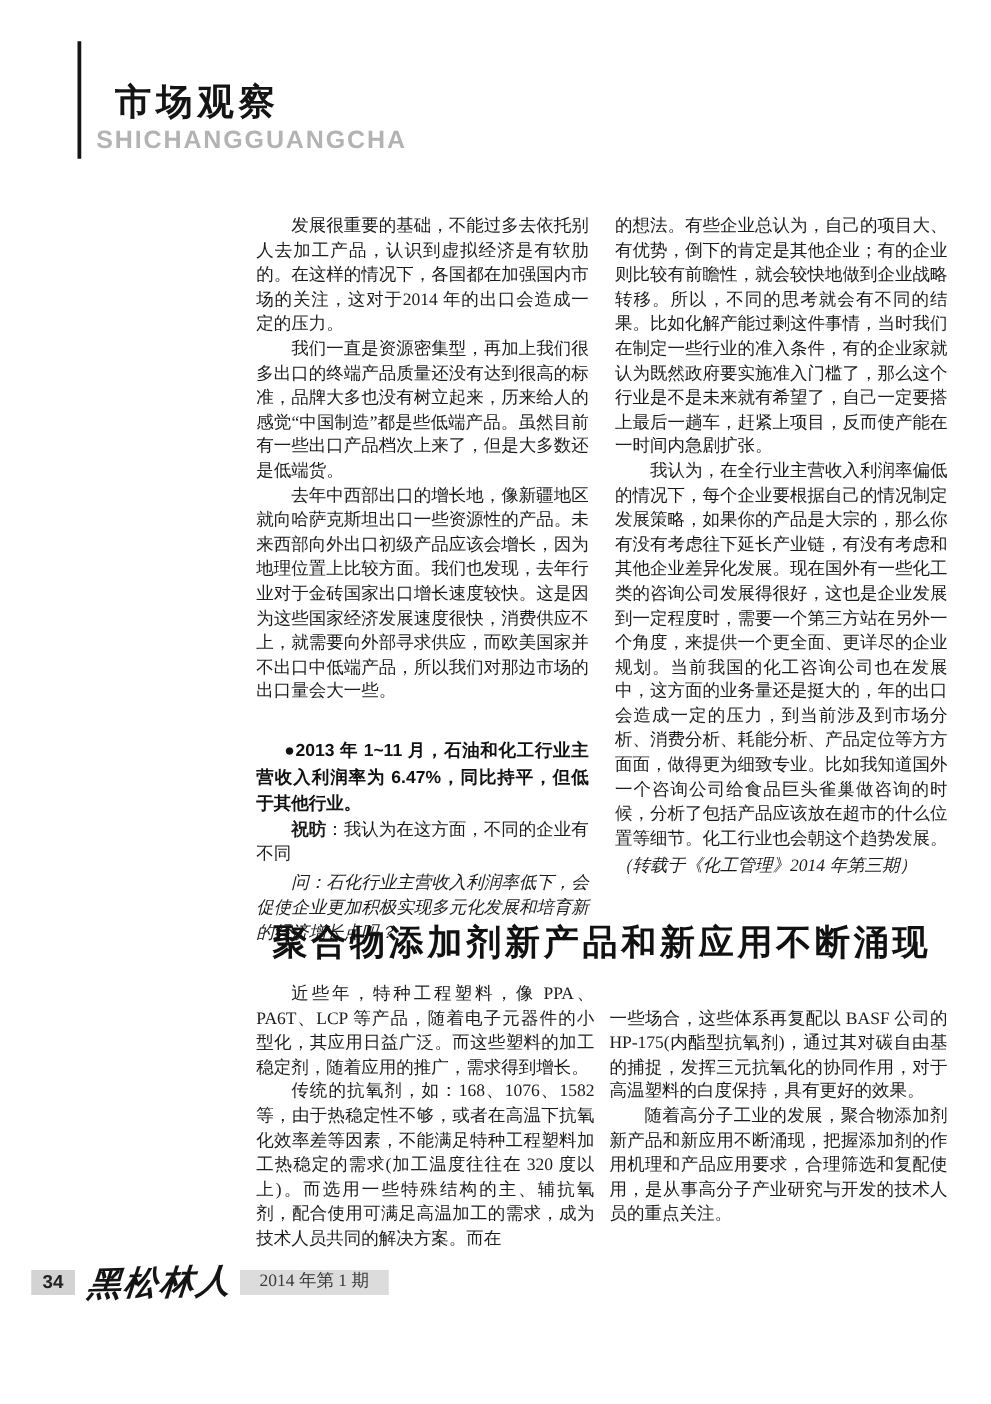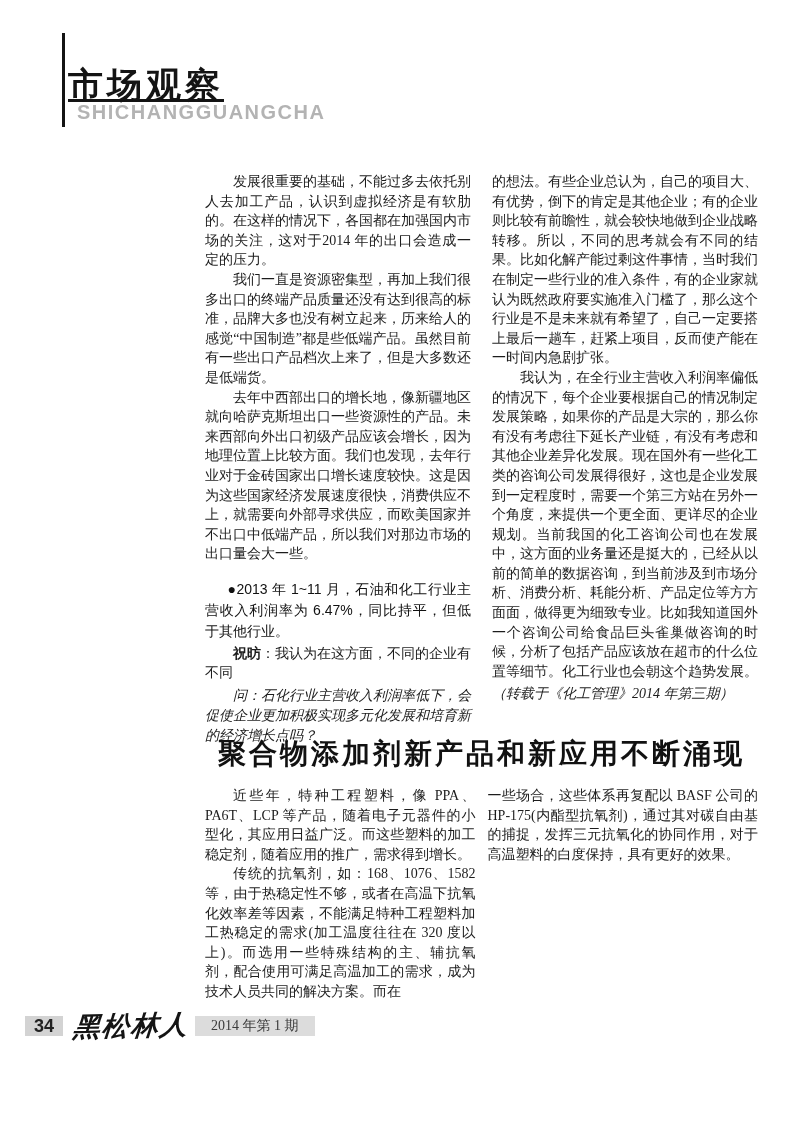--- a/index.html
+++ b/index.html
@@ -11,25 +11,24 @@
     font-family:"Liberation Serif", serif;
     color:#1c1c1c;
   }
 
   
   .header-bar {
     position:absolute; left:62px; top:33px;
     width:3px; height:94px; background:#141414;
   }
   .header-title {
-    position:absolute; left:68px; top:62px;
+    position:absolute; left:92px; top:62px;
     font-family:"Liberation Sans", sans-serif;
-    font-weight:bold; font-size:35px; letter-spacing:4px; color:#141414;
+    font-weight:bold; font-size:29px; letter-spacing:4px; color:#141414;
     white-space:nowrap;
-    text-decoration:underline;
   }
   .header-subtitle {
     position:absolute; left:77px; top:101px;
     font-family:"Liberation Sans", sans-serif;
     font-size:20px; letter-spacing:1.5px; color:#b3b3b3;
     white-space:nowrap;
     font-weight:bold;
   }
 
   
@@ -38,35 +37,35 @@
     display:flex; gap:21px;
   }
   .article2-title {
     position:absolute; left:205px; top:735px; width:553px;
     text-align:center;
     font-weight:bold; font-size:28px; letter-spacing:3px;
     color:#111; white-space:nowrap;
   }
   .article2 {
     position:absolute; left:205px; top:786px; width:553px;
-    display:flex; gap:12px;
+    display:flex; gap:12px;align-items:center;
   }
   .col { width:272px; }
   .para {
     margin:0;
     font-size:14px; line-height:19.6px;
     text-align:justify; text-justify:inter-ideograph;
     text-indent:2em;
     color:#1c1c1c;
   }
   .para.no-indent { text-indent:0; }
   .para.highlight {
-    margin-top:15px;
+    margin-top:26px;
     font-family:"Liberation Sans", sans-serif;
-    font-weight:normal; font-size:14px; line-height:21px;
+    font-weight:bold; font-size:14px; line-height:21px;
     text-indent:1.6em;
     color:#111;
   }
   .para.kai {
     margin-top:3px;
     font-style:italic;
     line-height:20px;
   }
   .para.answer { margin-top:2px; }
   .speaker { font-weight:bold; font-style:normal; }
@@ -79,21 +78,21 @@
   }
 
   
   .footer {
     position:absolute; left:25px; top:1008px;
     display:flex; align-items:center;
   }
   .page-number {
     background:#d3d3d3;
     font-family:"Liberation Sans", sans-serif;
-    font-size:18px; font-weight:bold; color:#222;
+    font-size:15px; font-weight:bold; color:#222;
     padding:2px 9px;
     line-height:16px;
     text-align:center;
   }
   .brand-logo {
     margin-left:10px;
     font-size:27px; font-weight:bold; font-style:italic;
     letter-spacing:2px;
     transform:skewX(-6deg) rotate(-1.5deg);
     color:#141414;
@@ -121,33 +120,34 @@
     <div class="col">
       <p class="para">发展很重要的基础，不能过多去依托别人去加工产品，认识到虚拟经济是有软肋的。在这样的情况下，各国都在加强国内市场的关注，这对于2014 年的出口会造成一定的压力。</p>
       <p class="para">我们一直是资源密集型，再加上我们很多出口的终端产品质量还没有达到很高的标准，品牌大多也没有树立起来，历来给人的感觉“中国制造”都是些低端产品。虽然目前有一些出口产品档次上来了，但是大多数还是低端货。</p>
       <p class="para">去年中西部出口的增长地，像新疆地区就向哈萨克斯坦出口一些资源性的产品。未来西部向外出口初级产品应该会增长，因为地理位置上比较方面。我们也发现，去年行业对于金砖国家出口增长速度较快。这是因为这些国家经济发展速度很快，消费供应不上，就需要向外部寻求供应，而欧美国家并不出口中低端产品，所以我们对那边市场的出口量会大一些。</p>
       <p class="para highlight">●2013 年 1~11 月，石油和化工行业主营收入利润率为 6.47%，同比持平，但低于其他行业。</p>
       <p class="para answer"><span class="speaker">祝昉</span><span>：我认为在这方面，不同的企业有不同</span></p>
       <p class="para kai">问：石化行业主营收入利润率低下，会促使企业更加积极实现多元化发展和培育新的经济增长点吗？</p>
     </div>
     <div class="col">
       <p class="para no-indent">的想法。有些企业总认为，自己的项目大、有优势，倒下的肯定是其他企业；有的企业则比较有前瞻性，就会较快地做到企业战略转移。所以，不同的思考就会有不同的结果。比如化解产能过剩这件事情，当时我们在制定一些行业的准入条件，有的企业家就认为既然政府要实施准入门槛了，那么这个行业是不是未来就有希望了，自己一定要搭上最后一趟车，赶紧上项目，反而使产能在一时间内急剧扩张。</p>
-      <p class="para">我认为，在全行业主营收入利润率偏低的情况下，每个企业要根据自己的情况制定发展策略，如果你的产品是大宗的，那么你有没有考虑往下延长产业链，有没有考虑和其他企业差异化发展。现在国外有一些化工类的咨询公司发展得很好，这也是企业发展到一定程度时，需要一个第三方站在另外一个角度，来提供一个更全面、更详尽的企业规划。当前我国的化工咨询公司也在发展中，这方面的业务量还是挺大的，已经从以前的简单的数据咨询，到当前涉及到市场分析、消费分析、耗能分析、产品定位等方方面面，做得更为细致专业。比如我知道国外一个咨询公司给食品巨头雀巢做咨询的时候，分析了包括产品应该放在超市的什么位置等细节。化工行业也会朝这个趋势发展。</p>
+      <p class="para">我认为，在全行业主营收入利润率偏低的情况下，每个企业要根据自己的情况制定发展策略，如果你的产品是大宗的，那么你有没有考虑往下延长产业链，有没有考虑和其他企业差异化发展。现在国外有一些化工类的咨询公司发展得很好，这也是企业发展到一定程度时，需要一个第三方站在另外一个角度，来提供一个更全面、更详尽的企业规划。当前我国的化工咨询公司也在发展中，这方面的业务量还是挺大的，年的出口会造成一定的压力，到当前涉及到市场分析、消费分析、耗能分析、产品定位等方方面面，做得更为细致专业。比如我知道国外一个咨询公司给食品巨头雀巢做咨询的时候，分析了包括产品应该放在超市的什么位置等细节。化工行业也会朝这个趋势发展。</p>
       <p class="attribution">（转载于《化工管理》2014 年第三期）</p>
     </div>
   </div>
 
   <div class="article2-title">聚合物添加剂新产品和新应用不断涌现</div>
   <div class="article2">
     <div class="col">
       <p class="para">近些年，特种工程塑料，像 PPA、PA6T、LCP 等产品，随着电子元器件的小型化，其应用日益广泛。而这些塑料的加工稳定剂，随着应用的推广，需求得到增长。</p>
       <p class="para">传统的抗氧剂，如：168、1076、1582 等，由于热稳定性不够，或者在高温下抗氧化效率差等因素，不能满足特种工程塑料加工热稳定的需求(加工温度往往在 320 度以上)。而选用一些特殊结构的主、辅抗氧剂，配合使用可满足高温加工的需求，成为技术人员共同的解决方案。而在</p>
     </div>
     <div class="col">
       <p class="para no-indent">一些场合，这些体系再复配以 BASF 公司的 HP-175(内酯型抗氧剂)，通过其对碳自由基的捕捉，发挥三元抗氧化的协同作用，对于高温塑料的白度保持，具有更好的效果。</p>
+      <p class="para">随着高分子工业的发展，聚合物添加剂新产品和新应用不断涌现，把握添加剂的作用机理和产品应用要求，合理筛选和复配使用，是从事高分子产业研究与开发的技术人员的重点关注。</p>
     </div>
   </div>
 
   <div class="footer">
     <span class="page-number">34</span>
     <span class="brand-logo">黑松林人</span>
     <span class="issue-box">2014 年第 1 期</span>
   </div>
 
 </div>

